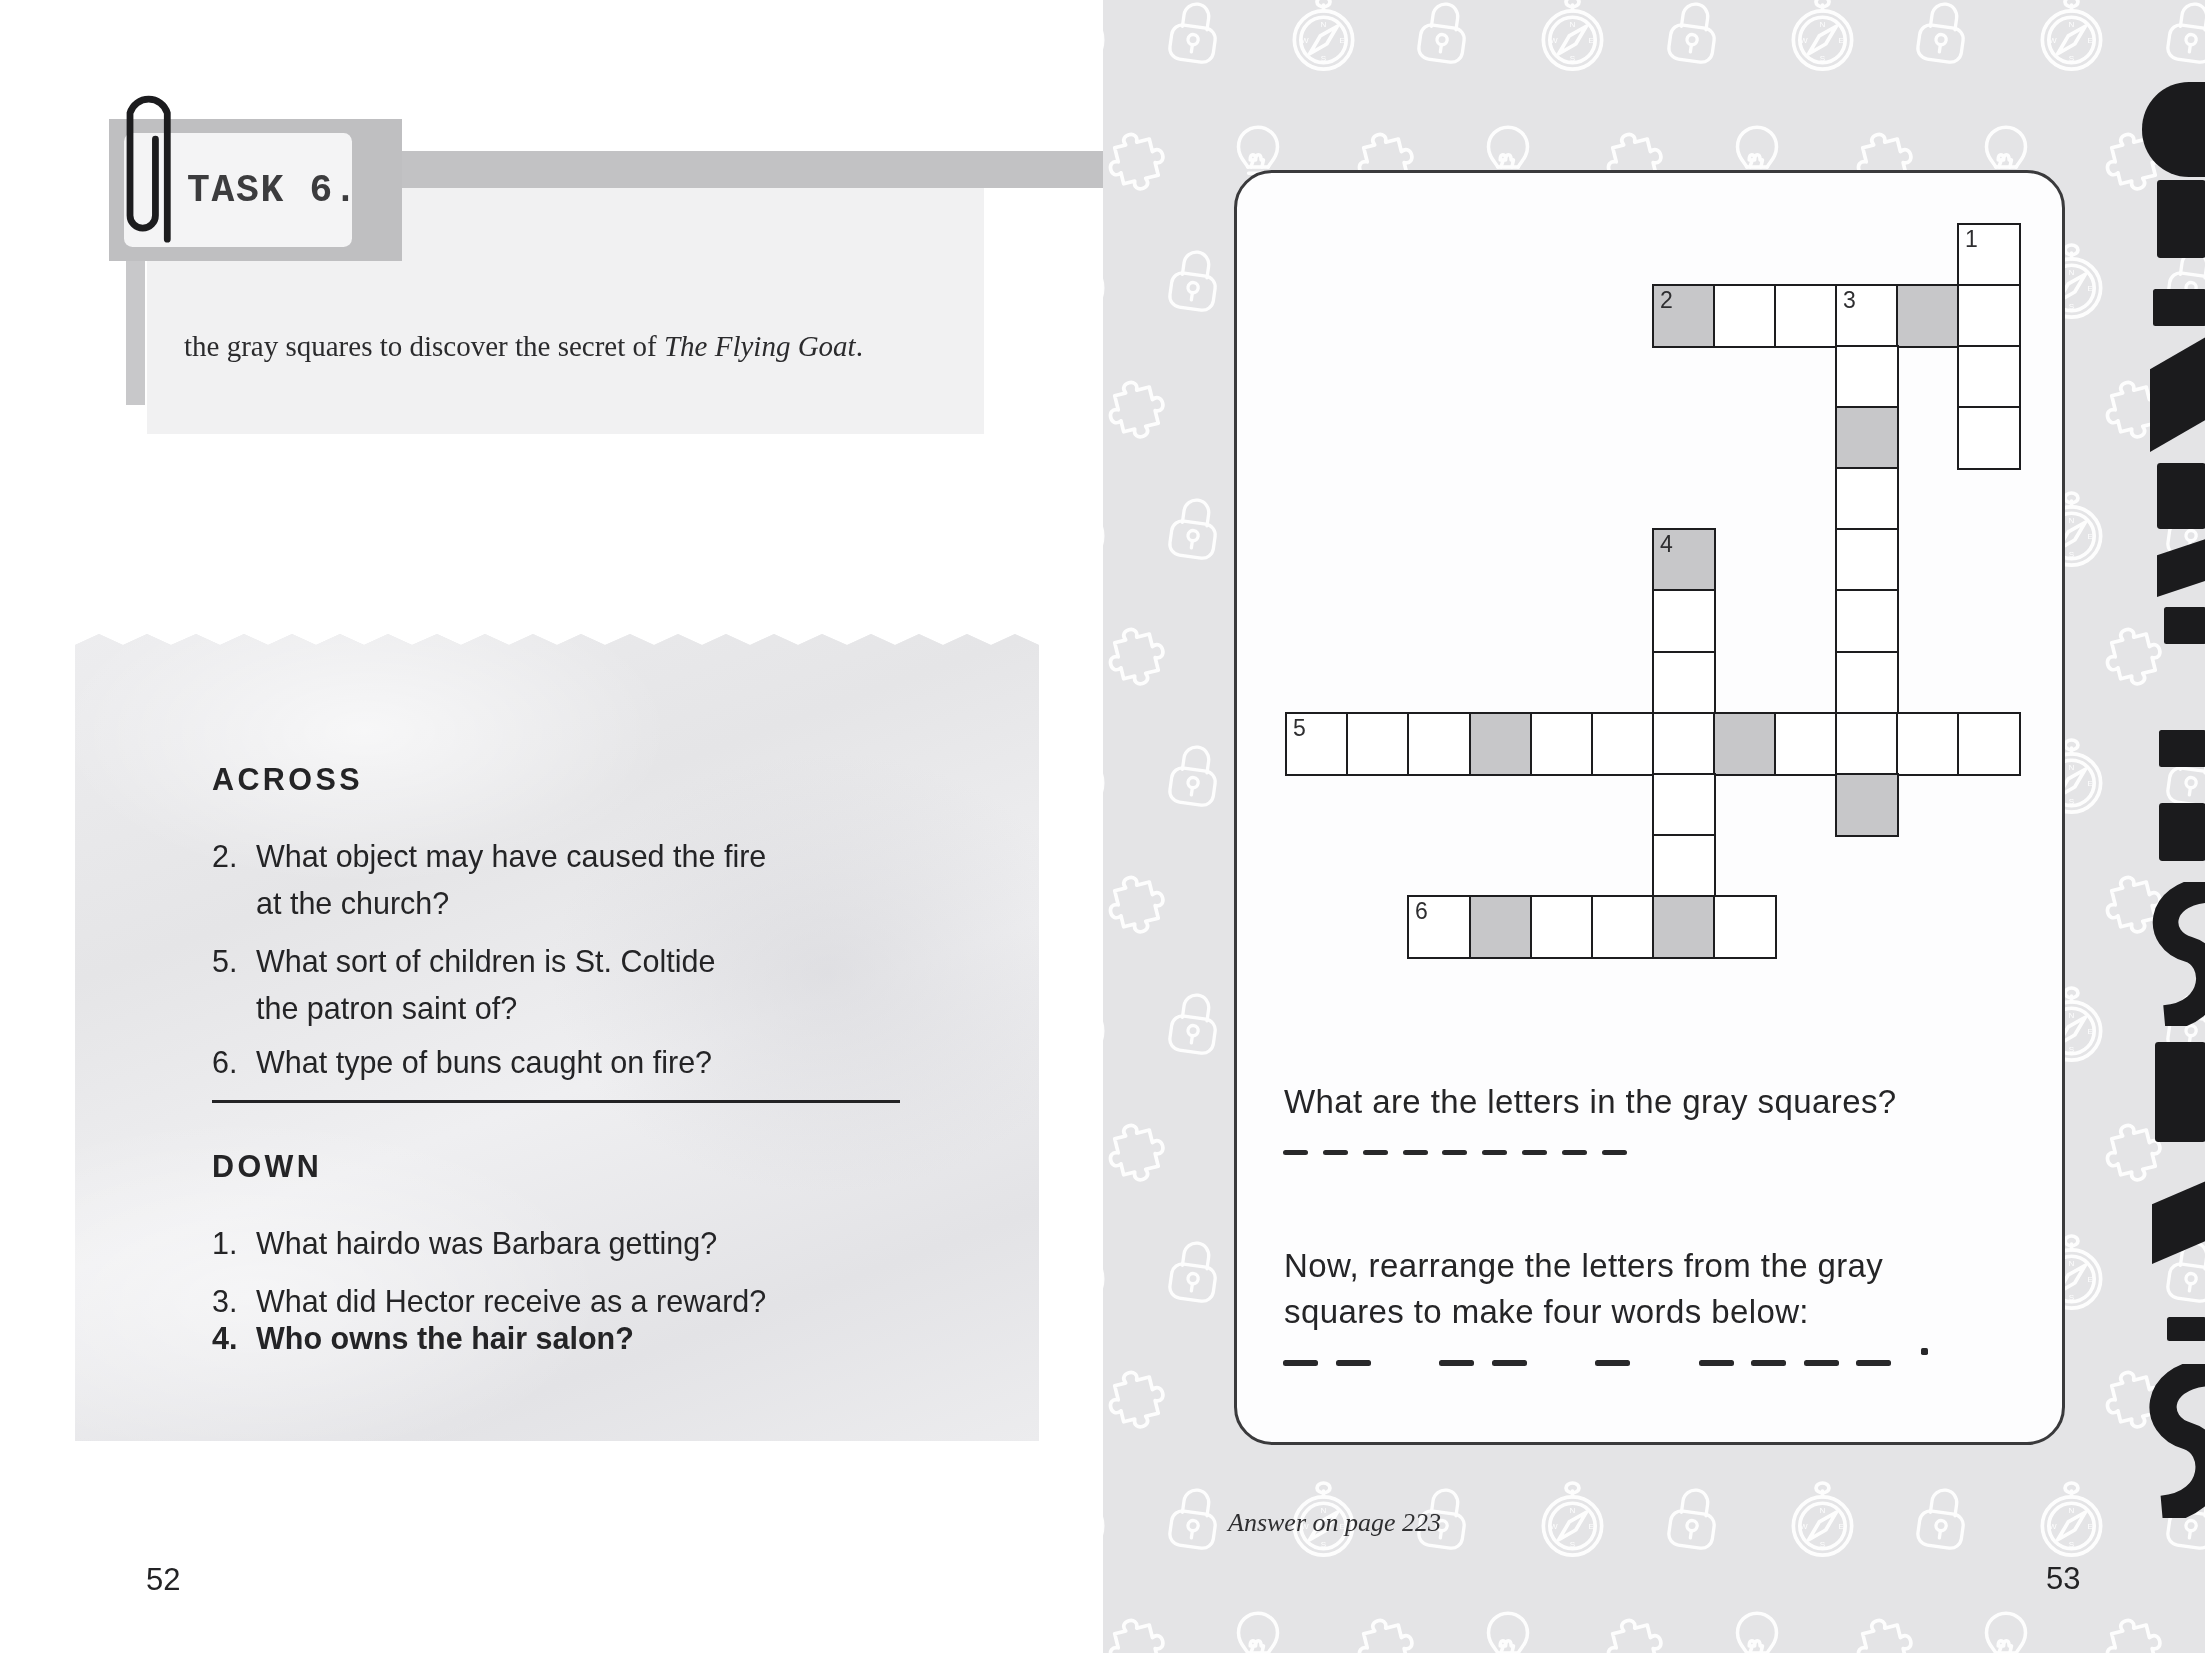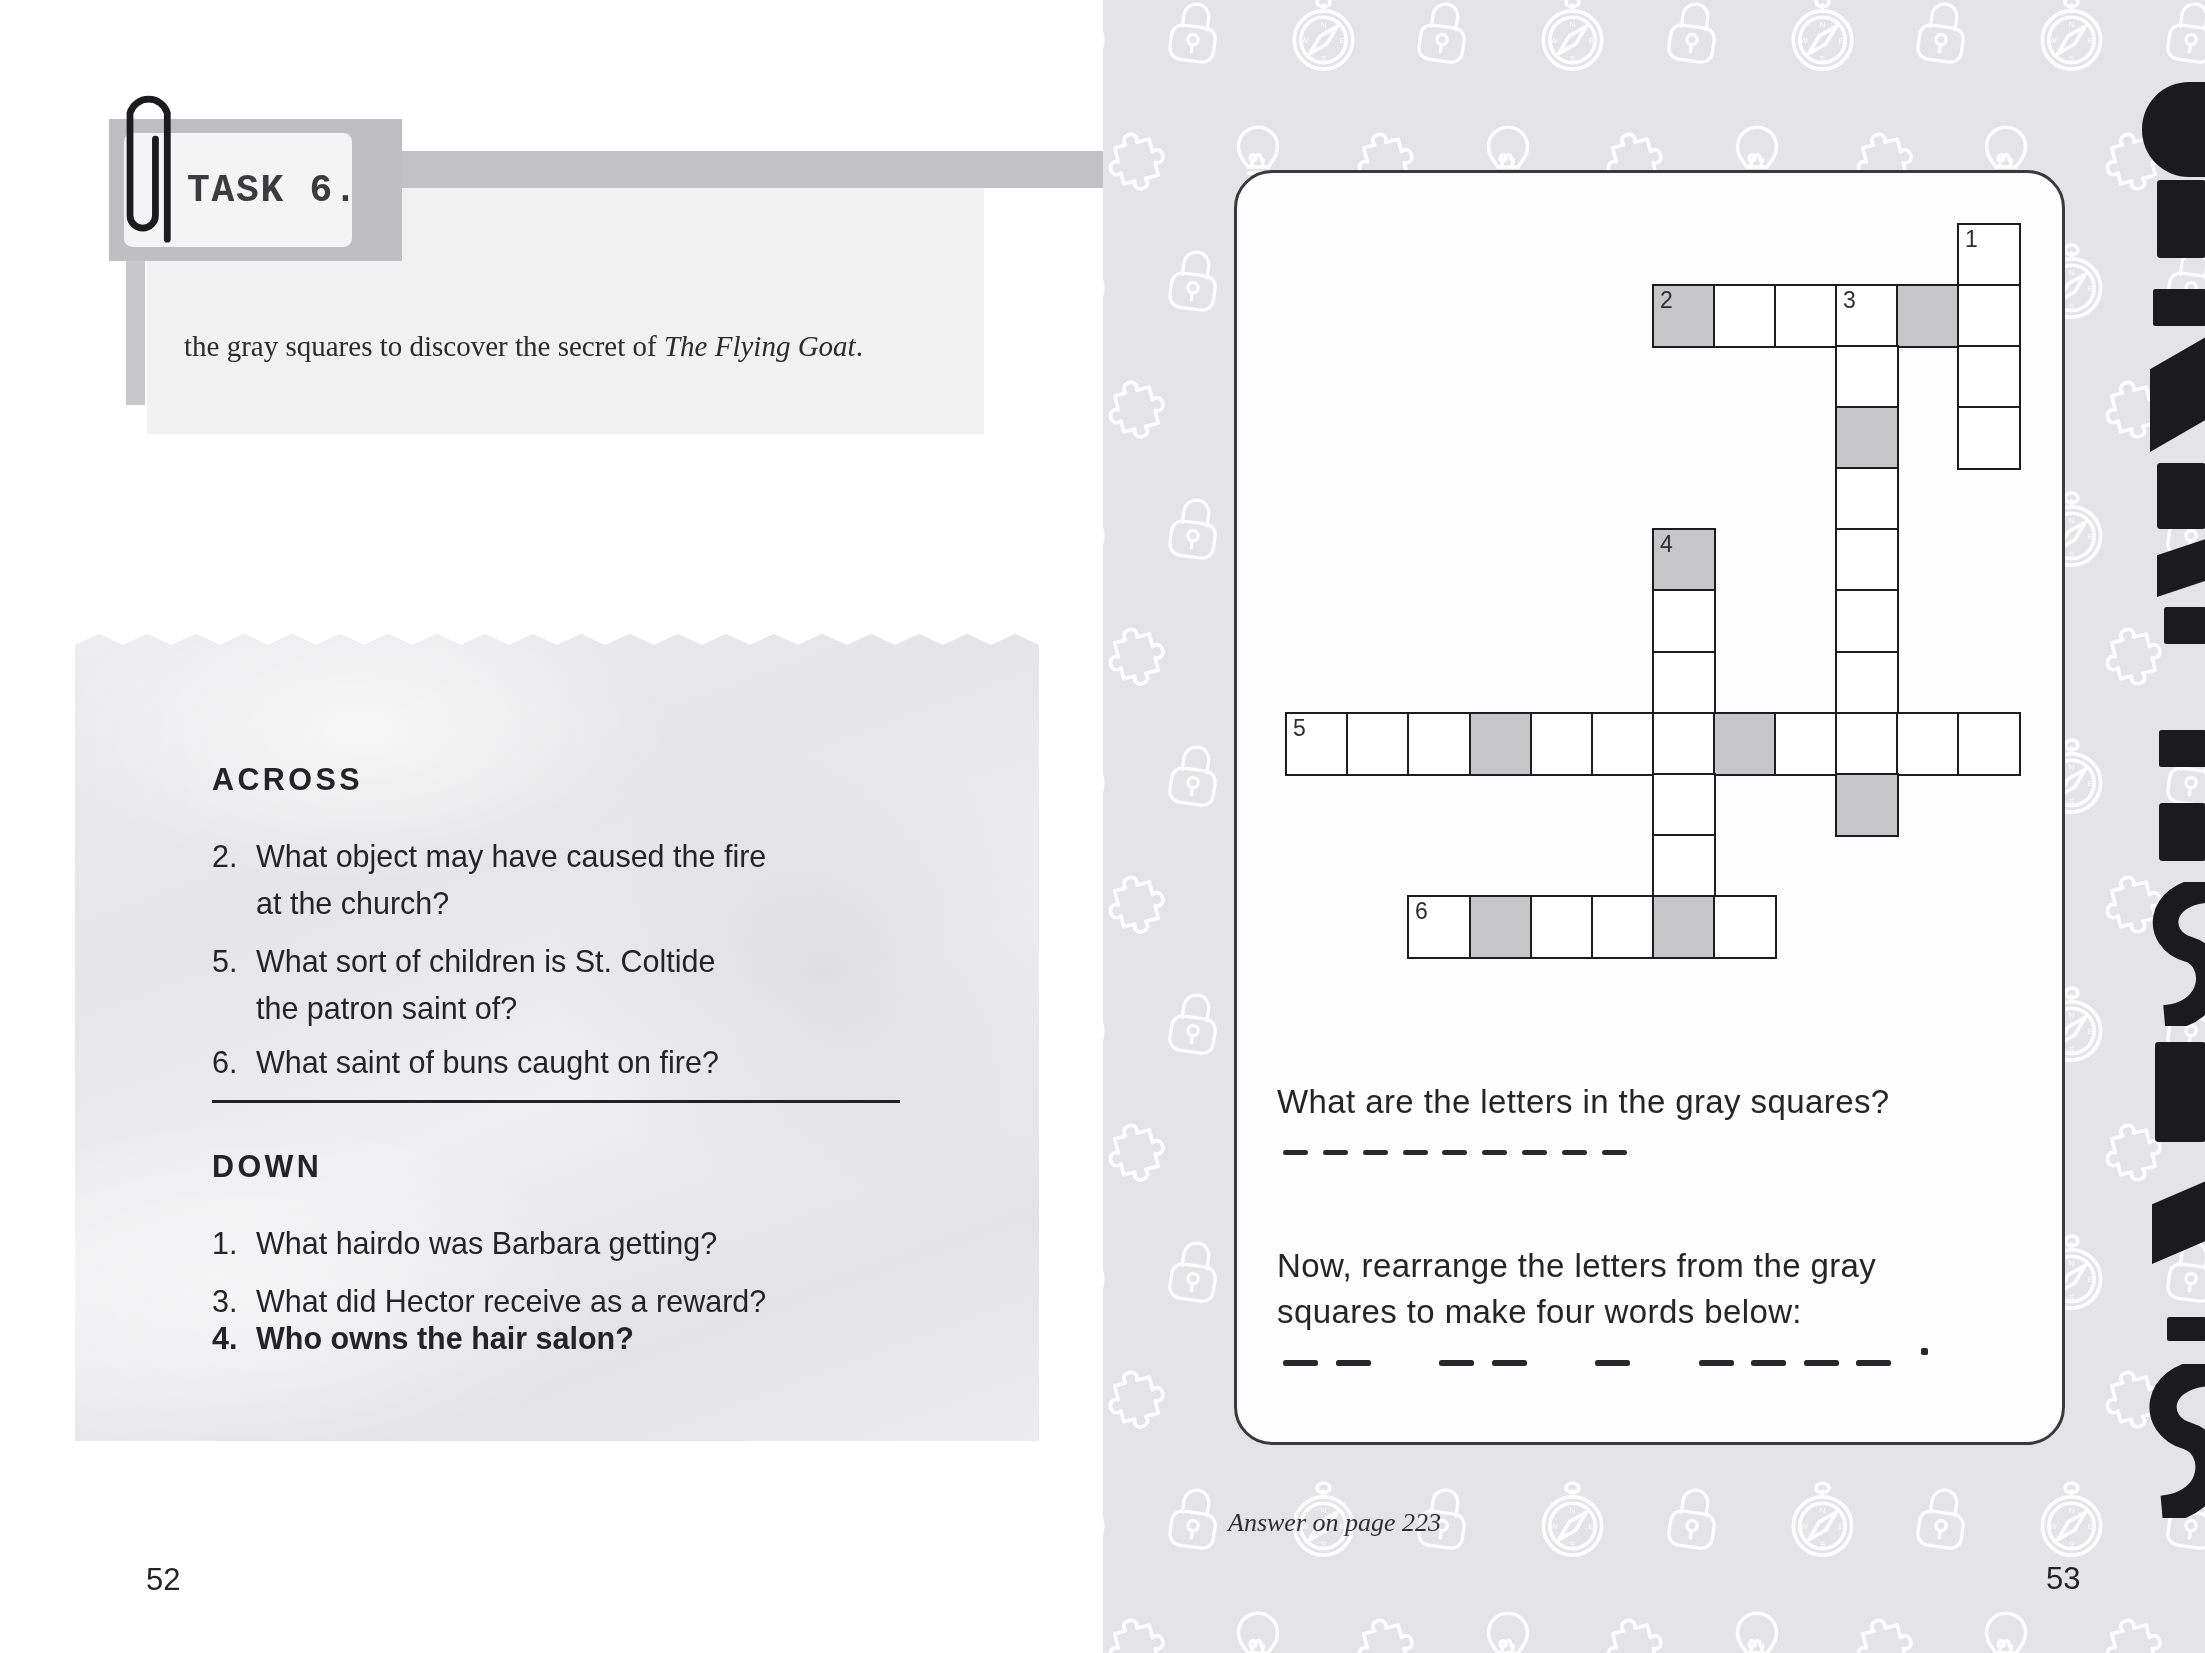--- a/index.html
+++ b/index.html
@@ -45,21 +45,21 @@
   .pat-icon{position:absolute;opacity:.95;}
 
   #card{left:131px;top:170px;width:831px;height:1275px;background:#fdfdfe;
         border:3px solid #3a3a3c;border-radius:38px;box-sizing:border-box;}
 
   .cell{position:absolute;width:64px;height:64px;box-sizing:border-box;
         border:2.5px solid #1d1d1f;background:#ffffff;}
   .cell.gray{background:#c7c7c9;}
   .cell .cellnum{position:absolute;top:0.8px;left:6px;font-size:23px;color:#2e2e30;}
 
-  .qtext{position:absolute;left:40px;font-size:33px;letter-spacing:0.4px;color:#252527;line-height:46px;}
+  .qtext{position:absolute;left:47px;font-size:33px;letter-spacing:0.4px;color:#252527;line-height:46px;}
   .dash-row{position:absolute;left:46px;height:6.8px;}
   .dash{position:absolute;top:0;height:6px;background:#28282a;border-radius:2.5px;}
   .dot{position:absolute;width:6.8px;height:6.8px;background:#28282a;border-radius:1.7px;}
 
   #answer-note{left:125px;top:1508px;font-family:"Liberation Serif",serif;font-style:italic;
                font-size:26px;color:#2e2e30;}
 
   .frag{position:absolute;background:#1b1b1d;right:0;}
   .frag.bar{border-radius:2.5px;}
   .frag.block{border-radius:3.4px;}
@@ -87,21 +87,21 @@
     </div>
     <svg id="paperclip" class="abs" viewBox="0 0 72 184">
       <path d="M57,176 L57,27 A23,23 0 0 0 13,27 L13,148 A15,15 0 0 0 43,148 L43,58" fill="none" stroke="#1c1c1e" stroke-width="8" stroke-linecap="round"></path>
     </svg>
 
     <div id="paper" class="abs" style="clip-path: polygon(0px 11px, 24px 0px, 48px 11px, 72px 0px, 96px 11px, 121px 0px, 145px 11px, 169px 0px, 193px 11px, 217px 0px, 241px 11px, 265px 0px, 289px 11px, 313px 0px, 337px 11px, 362px 0px, 386px 11px, 410px 0px, 434px 11px, 458px 0px, 482px 11px, 506px 0px, 530px 11px, 555px 0px, 579px 11px, 603px 0px, 627px 11px, 651px 0px, 675px 11px, 699px 0px, 723px 11px, 747px 0px, 772px 11px, 796px 0px, 820px 11px, 844px 0px, 868px 11px, 892px 0px, 916px 11px, 940px 0px, 964px 11px, 964px 807px, 0px 807px);">
       <div class="clue-header" style="top:128px;">ACROSS</div>
       <div id="across-clues">
           <div class="clue" style="top: 199px;"><span class="cnum">2.</span><span class="ctext">What object may have caused the fire<br>at the church?</span></div>
           <div class="clue" style="top: 304px;"><span class="cnum">5.</span><span class="ctext">What sort of children is St. Coltide<br>the patron saint of?</span></div>
-          <div class="clue" style="top: 405px;"><span class="cnum">6.</span><span class="ctext">What saint of buns caught on fire?</span></div>
+          <div class="clue" style="top: 405px;"><span class="cnum">6.</span><span class="ctext">What type of buns caught on fire?</span></div>
         </div>
       <div id="clue-divider" class="abs"></div>
       <div class="clue-header" style="top:515px;">DOWN</div>
       <div id="down-clues">
           <div class="clue" style="top: 586px;"><span class="cnum">1.</span><span class="ctext">What hairdo was Barbara getting?</span></div>
           <div class="clue" style="top: 644px;"><span class="cnum">3.</span><span class="ctext">What did Hector receive as a reward?</span></div>
           <div class="clue" style="top: 681px; font-weight: bold;"><span class="cnum">4.</span><span class="ctext">Who owns the hair salon?</span></div>
         </div>
     </div>
 

